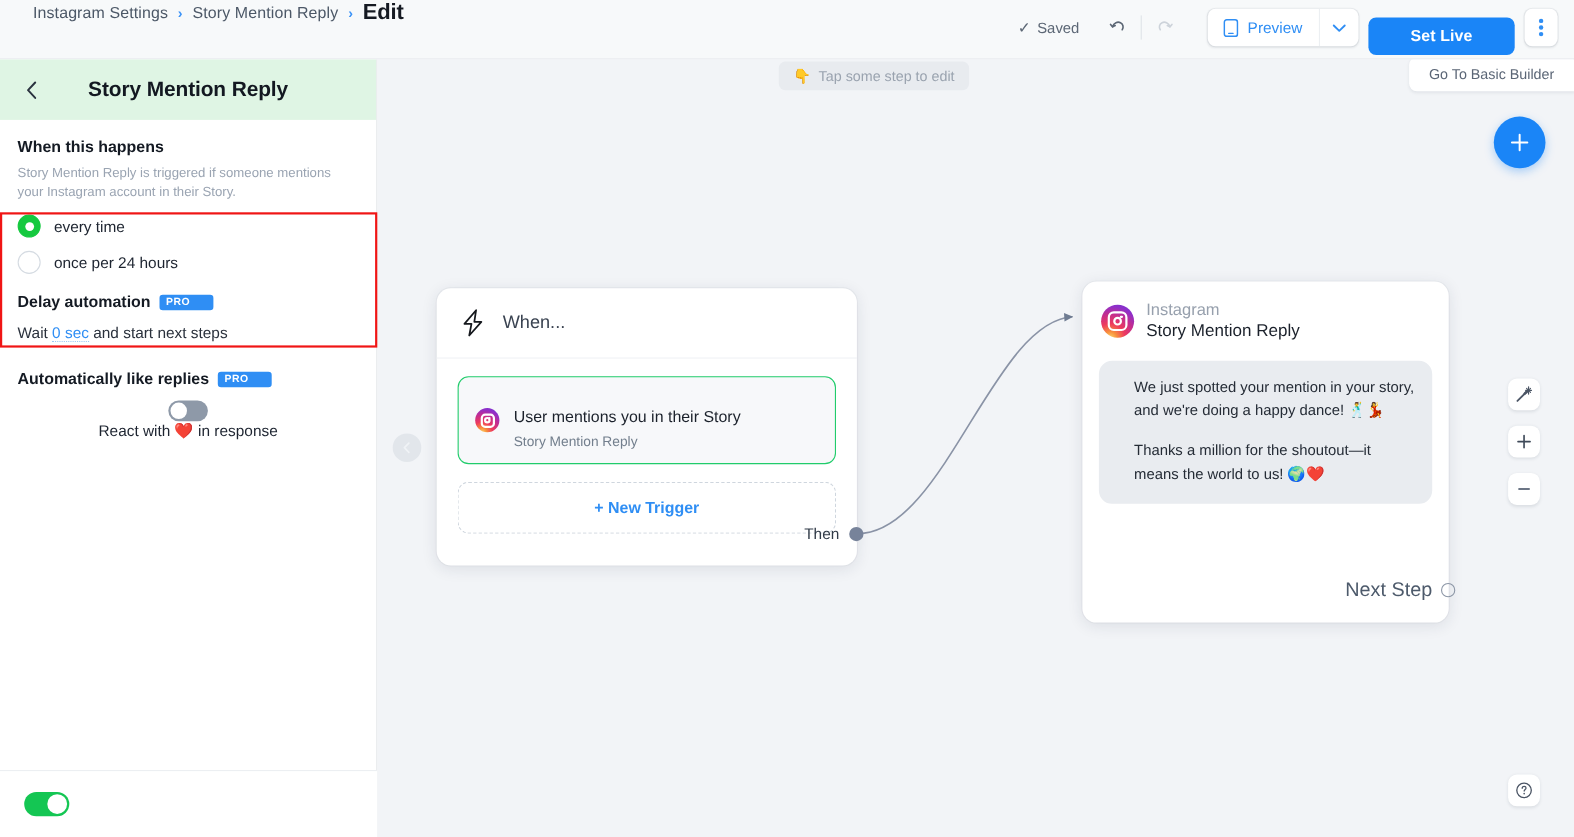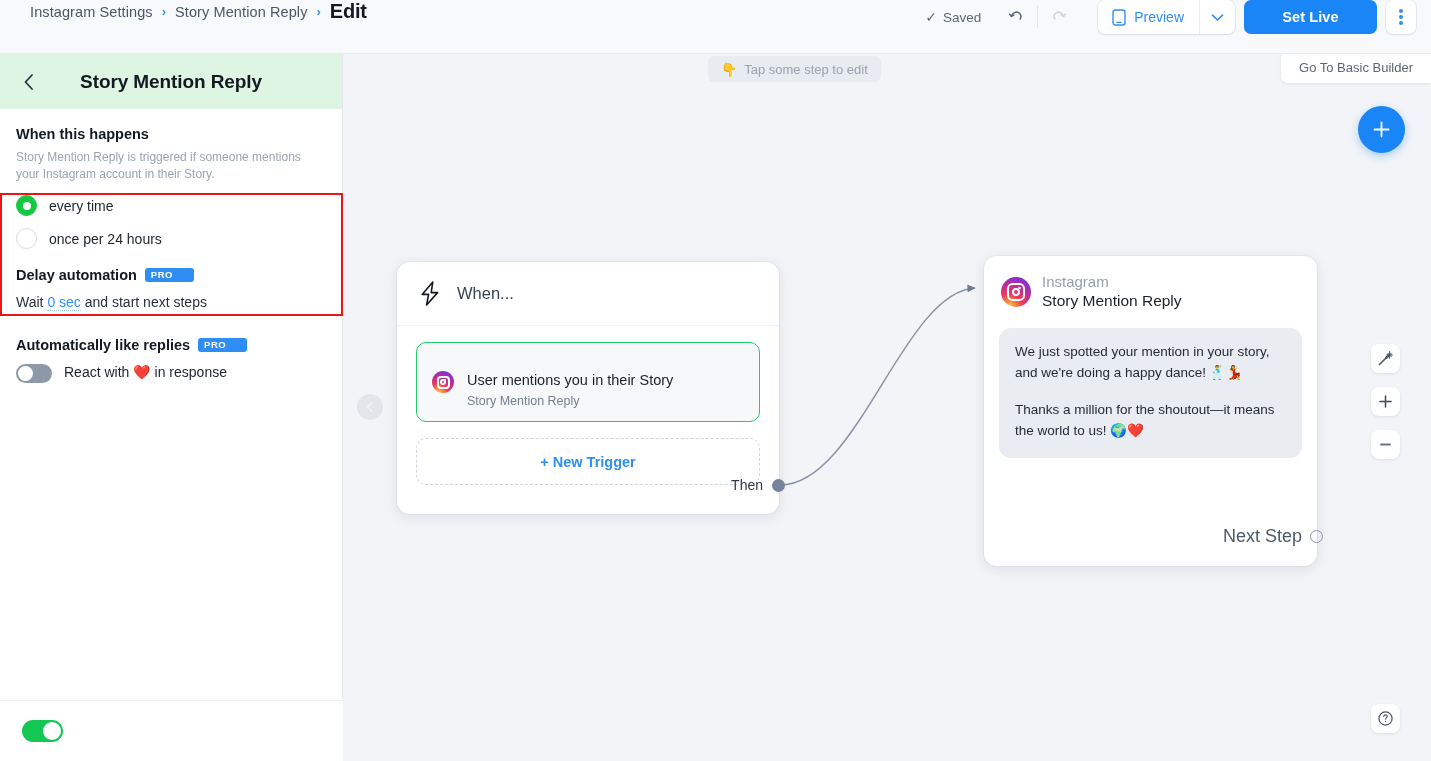--- a/index.html
+++ b/index.html
@@ -67,21 +67,21 @@
   .preview-btn .lbl { font-size: 14px; color: #2f8ef4; font-weight: 400; }
   .preview-caret {
     width: 36px; display: flex; align-items: center; justify-content: center;
     border-left: 1px solid #eceff2; cursor: pointer;
   }
   .setlive {
     margin-left: 9px; height: 34px; min-width: 133px;
     background: #1a85f7; border-radius: 7px;
     display: flex; align-items: center; justify-content: center;
     color: #fff; font-size: 14.5px; font-weight: 700;
-    cursor: pointer; letter-spacing: .1px;
+    cursor: pointer; letter-spacing: .1px; margin-top: 16px;
   }
   .kebab {
     margin-left: 9px; width: 30px; height: 34px; background: #fff;
     border-radius: 7px; display: flex; align-items: center;
     justify-content: center; cursor: pointer;
     box-shadow: 0 1px 2px rgba(20,35,60,.09), 0 0 0 1px rgba(20,35,60,.05);
   }
   .kebab .dots { display: flex; flex-direction: column; gap: 2px; align-items: center; }
   .kebab .dots i {
     width: 4px; height: 4px; border-radius: 50%;
@@ -155,21 +155,21 @@
     padding: 2px 21px 2px 6px; border-radius: 3px;
     line-height: 1.1;
   }
   .sub-line {
     font-size: 14px; color: #2a313c; margin-top: 11px;
   }
   .sub-line .blue {
     color: #2f8ef4; border-bottom: 1px dotted #9cc8f5; cursor: pointer;
   }
   .toggle-row {
-    display: flex; align-items: flex-start; gap: 12px; margin-top: 11px;
+    display: flex; align-items: center; margin-top: 11px; flex-direction: column;
   }
   .switch {
     width: 36px; height: 19px; border-radius: 10px;
     background: #8e99a8; position: relative; flex: none; cursor: pointer;
   }
   .switch::after {
     content: ''; position: absolute; left: 2px; top: 2px;
     width: 15px; height: 15px; border-radius: 50%; background: #fff;
   }
   .switch.on { background: #14c653; }
@@ -278,21 +278,21 @@
 
   .node-msg { left: 641px; top: 202px; width: 333px; height: 310px; }
   .msg-head {
     display: flex; align-items: center; gap: 11px;
     padding: 17px 0 0 17px;
   }
   .msg-head .sub { font-size: 15px; color: #97a0ad; line-height: 1.2; }
   .msg-head .ttl { font-size: 15.5px; color: #1b212b; margin-top: 1px; }
   .bubble {
     margin: 18px 15px 0 15px; background: #e9ecf0;
-    border-radius: 12px; padding: 14px 16px 16px 16px;
+    border-radius: 12px; padding: 14px 16px 16px 32px;
   }
   .bubble p {
     font-size: 13.5px; color: #252c36; line-height: 1.55;
   }
   .bubble p + p { margin-top: 16px; }
   .nextstep {
     position: absolute; right: 0px; bottom: 19px;
     display: flex; align-items: center; gap: 8px;
   }
   .nextstep .lbl { font-size: 18px; color: #4d5a6b; }

